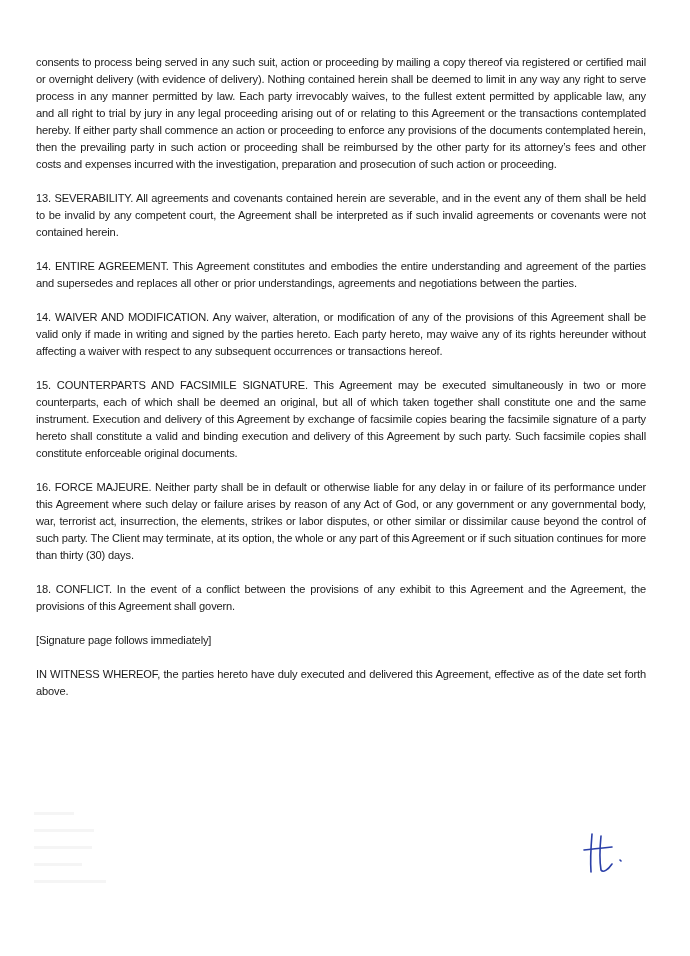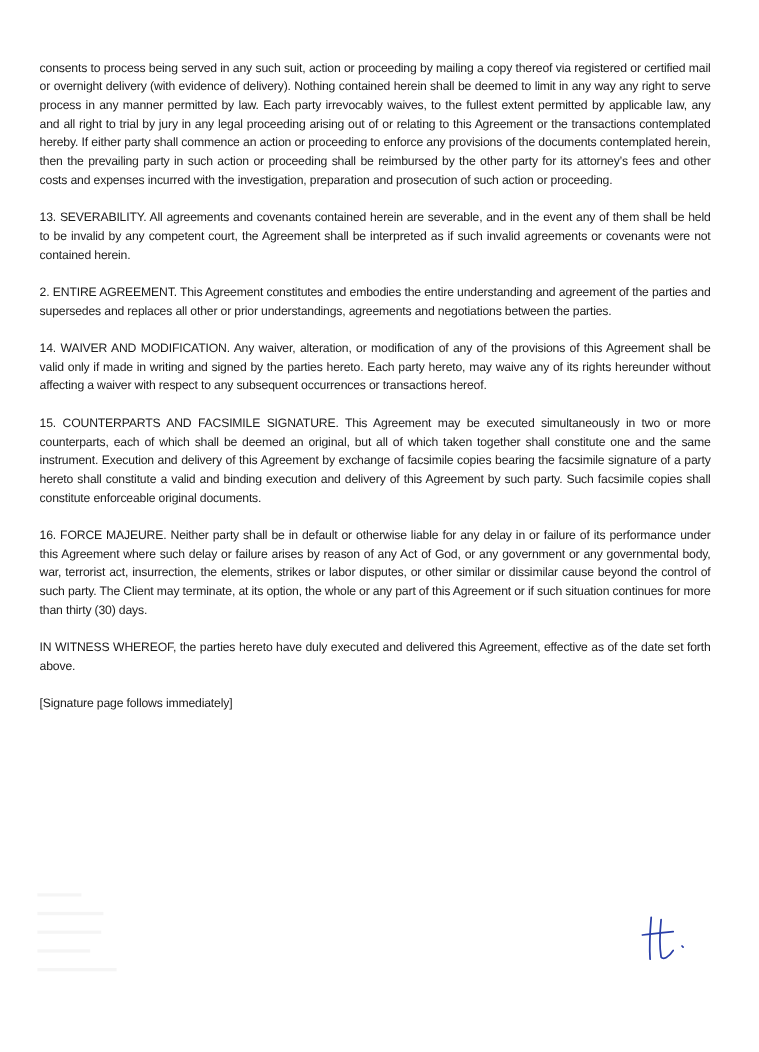--- a/index.html
+++ b/index.html
@@ -20,26 +20,27 @@
       position: absolute; left: 34px; top: 812px; width: 80px; height: 90px; opacity: 0.08;
     }
     .bleed div { height: 3px; background: #888; margin-bottom: 14px; }
   </style>
 </head>
 <body>
 
 <div class="page">
   <p class="para">consents to process being served in any such suit, action or proceeding by mailing a copy thereof via registered or certified mail or overnight delivery (with evidence of delivery). Nothing contained herein shall be deemed to limit in any way any right to serve process in any manner permitted by law. Each party irrevocably waives, to the fullest extent permitted by applicable law, any and all right to trial by jury in any legal proceeding arising out of or relating to this Agreement or the transactions contemplated hereby. If either party shall commence an action or proceeding to enforce any provisions of the documents contemplated herein, then the prevailing party in such action or proceeding shall be reimbursed by the other party for its attorney’s fees and other costs and expenses incurred with the investigation, preparation and prosecution of such action or proceeding.</p>
   <p class="para">13. SEVERABILITY. All agreements and covenants contained herein are severable, and in the event any of them shall be held to be invalid by any competent court, the Agreement shall be interpreted as if such invalid agreements or covenants were not contained herein.</p>
-  <p class="para">2. ENTIRE AGREEMENT. This Agreement constitutes and embodies the entire understanding and agreement of the parties and supersedes and replaces all other or prior understandings, agreements and negotiations between the parties.</p>
+  <p class="para">14. ENTIRE AGREEMENT. This Agreement constitutes and embodies the entire understanding and agreement of the parties and supersedes and replaces all other or prior understandings, agreements and negotiations between the parties.</p>
   <p class="para">14. WAIVER AND MODIFICATION. Any waiver, alteration, or modification of any of the provisions of this Agreement shall be valid only if made in writing and signed by the parties hereto. Each party hereto, may waive any of its rights hereunder without affecting a waiver with respect to any subsequent occurrences or transactions hereof.</p>
   <p class="para">15. COUNTERPARTS AND FACSIMILE SIGNATURE. This Agreement may be executed simultaneously in two or more counterparts, each of which shall be deemed an original, but all of which taken together shall constitute one and the same instrument. Execution and delivery of this Agreement by exchange of facsimile copies bearing the facsimile signature of a party hereto shall constitute a valid and binding execution and delivery of this Agreement by such party. Such facsimile copies shall constitute enforceable original documents.</p>
   <p class="para">16. FORCE MAJEURE. Neither party shall be in default or otherwise liable for any delay in or failure of its performance under this Agreement where such delay or failure arises by reason of any Act of God, or any government or any governmental body, war, terrorist act, insurrection, the elements, strikes or labor disputes, or other similar or dissimilar cause beyond the control of such party. The Client may terminate, at its option, the whole or any part of this Agreement or if such situation continues for more than thirty (30) days.</p>
+  <p class="para">18. CONFLICT. In the event of a conflict between the provisions of any exhibit to this Agreement and the Agreement, the provisions of this Agreement shall govern.</p>
+  <p class="para note">[Signature page follows immediately]</p>
   <p class="para">IN WITNESS WHEREOF, the parties hereto have duly executed and delivered this Agreement, effective as of the date set forth above.</p>
-  <p class="para note">[Signature page follows immediately]</p>
 </div>
 
 <div class="bleed">
   <div style="width:40px"></div>
     <div style="width:60px"></div>
     <div style="width:58px"></div>
     <div style="width:48px"></div>
     <div style="width:72px"></div>
 </div>
 

